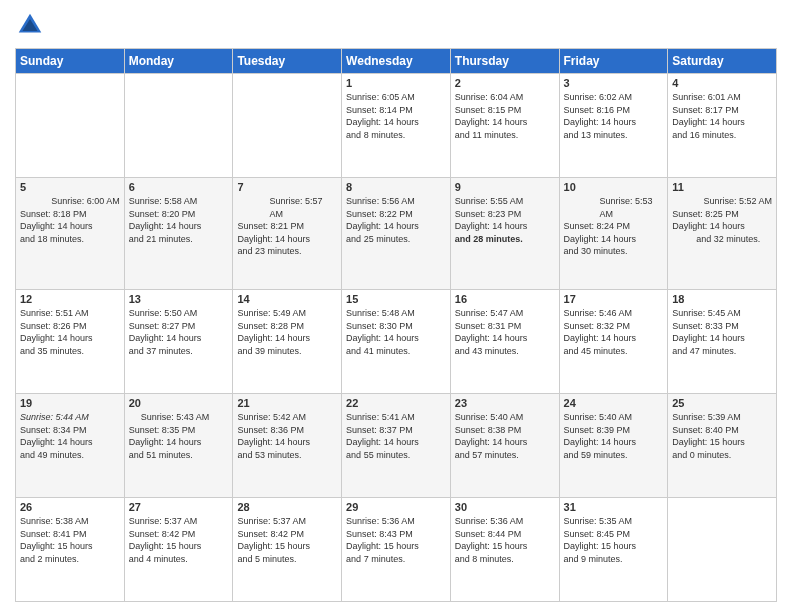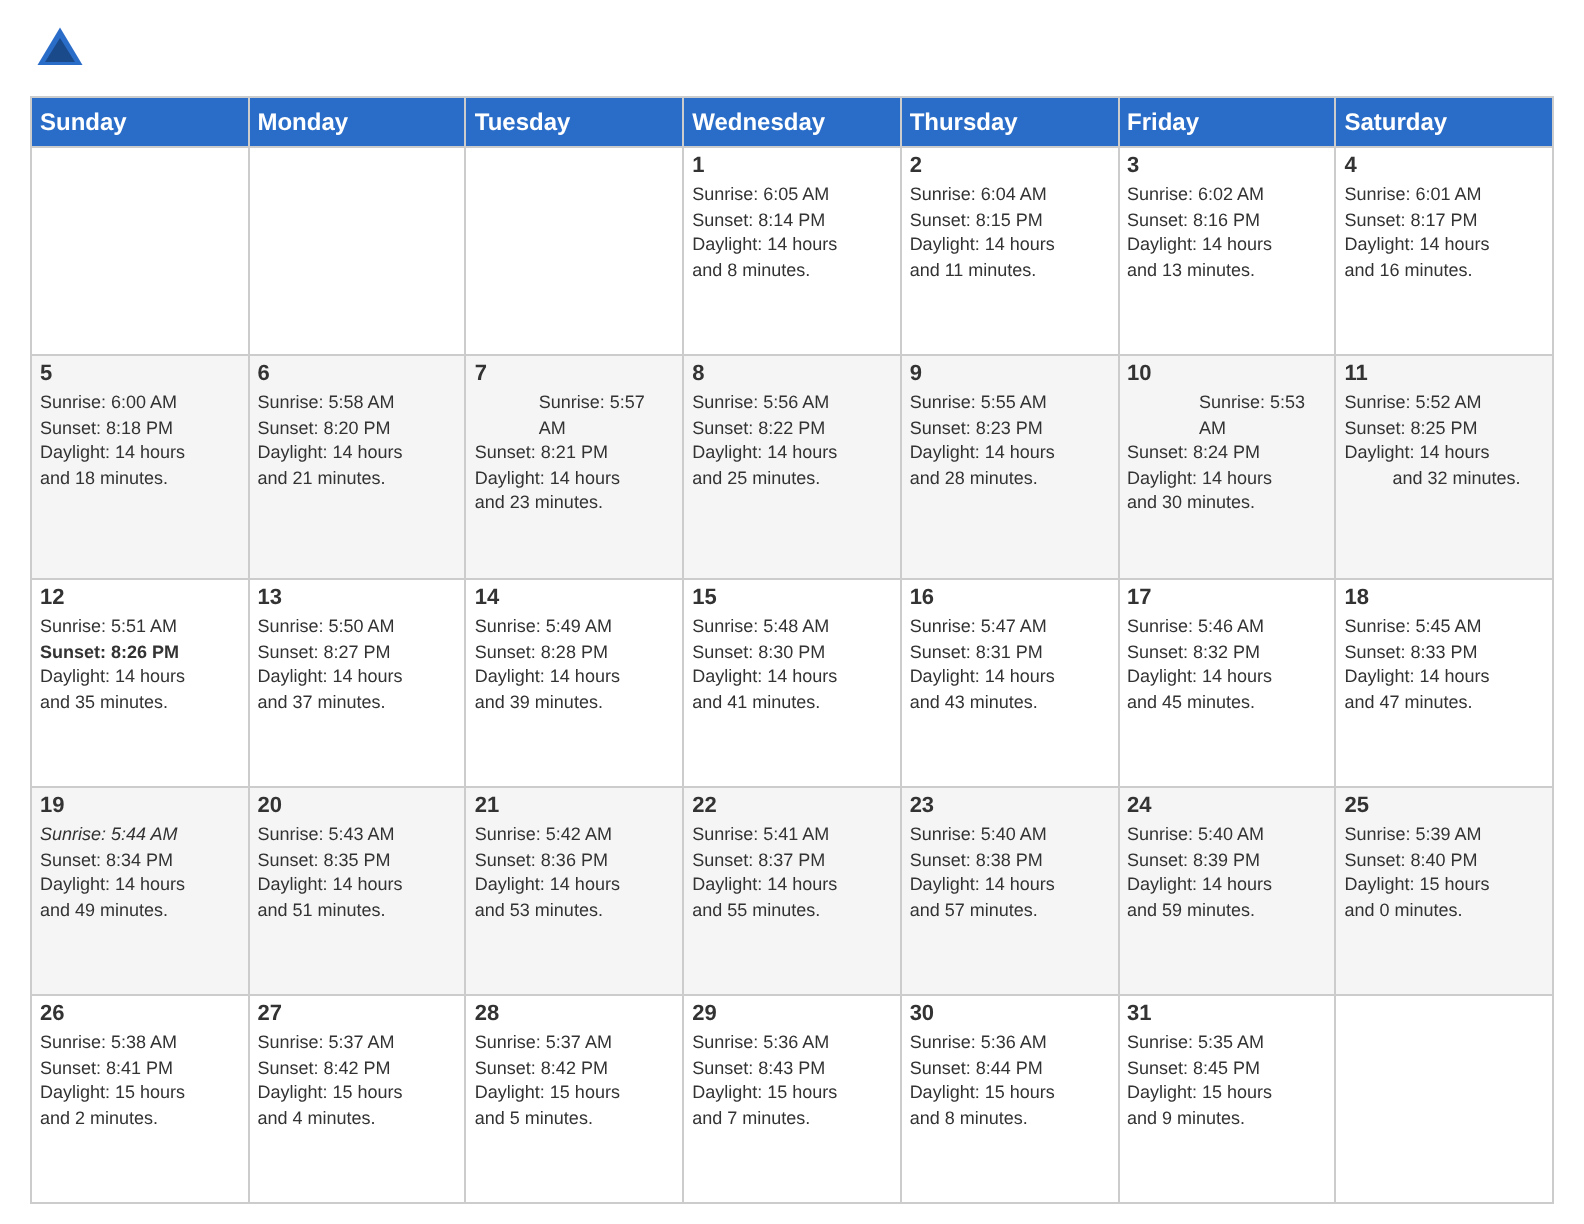--- a/index.html
+++ b/index.html
@@ -168,21 +168,21 @@
               <span style="display: block;">Sunset: 8:17 PM</span>
               <span style="display: block;">Daylight: 14 hours</span>
               <span style="display: block;">and 16 minutes.</span>
             </div>
           </td>
         </tr>
         <tr>
           <td>
             <span class="day-num">5</span>
             <div class="day-info">
-              <span style="display: block;">Sunrise: 6:00 AM</span>
+              <span style="display: block; text-align: right;">Sunrise: 6:00 AM</span>
               <span style="display: block;">Sunset: 8:18 PM</span>
               <span style="display: block;">Daylight: 14 hours</span>
               <span style="display: block;">and 18 minutes.</span>
             </div>
           </td>
           <td>
             <span class="day-num">6</span>
             <div class="day-info">
               <span style="display: block;">Sunrise: 5:58 AM</span>
               <span style="display: block;">Sunset: 8:20 PM</span>
@@ -207,48 +207,48 @@
               <span style="display: block;">Daylight: 14 hours</span>
               <span style="display: block;">and 25 minutes.</span>
             </div>
           </td>
           <td>
             <span class="day-num">9</span>
             <div class="day-info">
               <span style="display: block;">Sunrise: 5:55 AM</span>
               <span style="display: block;">Sunset: 8:23 PM</span>
               <span style="display: block;">Daylight: 14 hours</span>
-              <span style="display: block;">and 28 minutes.</span>
+              <span style="display: block; font-weight: bold;">and 28 minutes.</span>
             </div>
           </td>
           <td>
             <span class="day-num">10</span>
             <div class="day-info">
               <span style="display: block; padding-left: 36px;">Sunrise: 5:53 AM</span>
               <span style="display: block;">Sunset: 8:24 PM</span>
               <span style="display: block;">Daylight: 14 hours</span>
               <span style="display: block;">and 30 minutes.</span>
             </div>
           </td>
           <td>
             <span class="day-num">11</span>
             <div class="day-info">
-              <span style="display: block;">Sunrise: 5:52 AM</span>
+              <span style="display: block; text-align: right;">Sunrise: 5:52 AM</span>
               <span style="display: block;">Sunset: 8:25 PM</span>
               <span style="display: block;">Daylight: 14 hours</span>
               <span style="display: block; margin-left: 24px;">and 32 minutes.</span>
             </div>
           </td>
         </tr>
         <tr>
           <td>
             <span class="day-num">12</span>
             <div class="day-info">
               <span style="display: block;">Sunrise: 5:51 AM</span>
-              <span style="display: block; font-weight: bold;">Sunset: 8:26 PM</span>
+              <span style="display: block;">Sunset: 8:26 PM</span>
               <span style="display: block;">Daylight: 14 hours</span>
               <span style="display: block;">and 35 minutes.</span>
             </div>
           </td>
           <td>
             <span class="day-num">13</span>
             <div class="day-info">
               <span style="display: block;">Sunrise: 5:50 AM</span>
               <span style="display: block;">Sunset: 8:27 PM</span>
               <span style="display: block;">Daylight: 14 hours</span>
@@ -307,21 +307,21 @@
             <div class="day-info">
               <span style="display: block; font-style: italic;">Sunrise: 5:44 AM</span>
               <span style="display: block;">Sunset: 8:34 PM</span>
               <span style="display: block;">Daylight: 14 hours</span>
               <span style="display: block;">and 49 minutes.</span>
             </div>
           </td>
           <td>
             <span class="day-num">20</span>
             <div class="day-info">
-              <span style="display: block;">Sunrise: 5:43 AM</span>
+              <span style="display: block; margin-left: 12px;">Sunrise: 5:43 AM</span>
               <span style="display: block;">Sunset: 8:35 PM</span>
               <span style="display: block;">Daylight: 14 hours</span>
               <span style="display: block;">and 51 minutes.</span>
             </div>
           </td>
           <td>
             <span class="day-num">21</span>
             <div class="day-info">
               <span style="display: block;">Sunrise: 5:42 AM</span>
               <span style="display: block;">Sunset: 8:36 PM</span>

